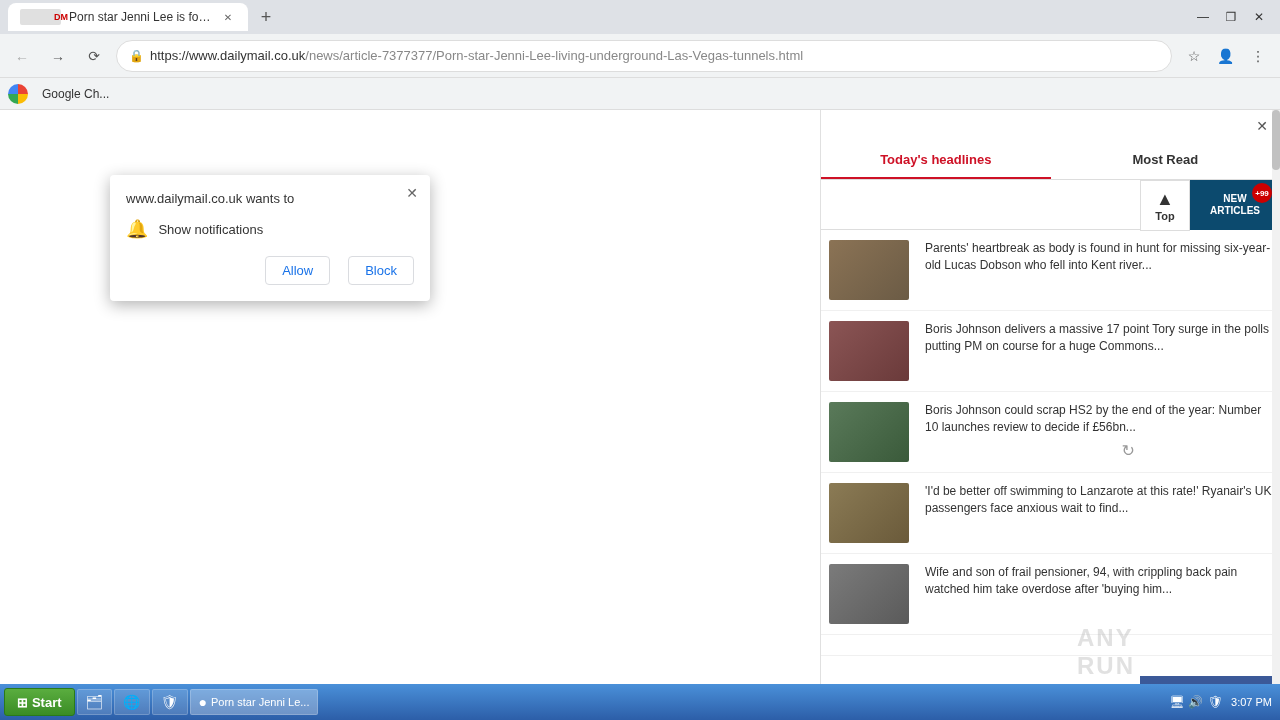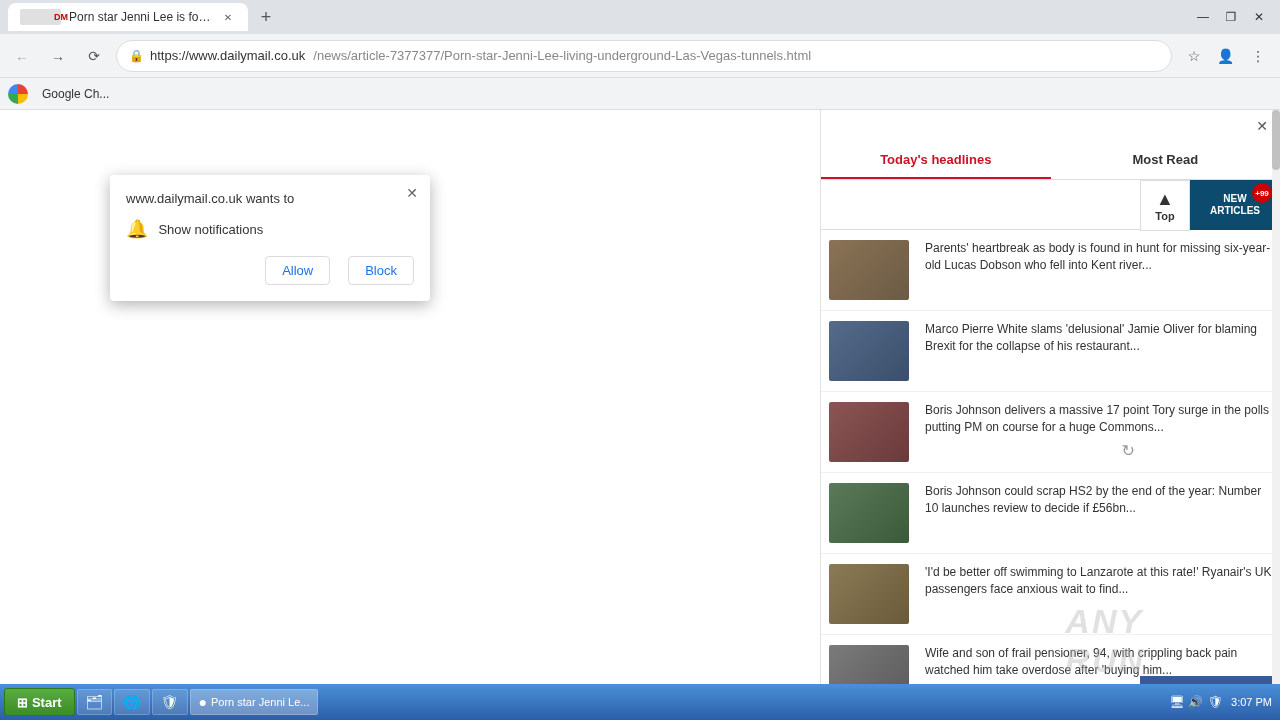--- a/index.html
+++ b/index.html
@@ -88,21 +88,21 @@
       border: 1px solid #ddd;
       display: flex;
       align-items: center;
       padding: 0 12px;
       gap: 6px;
       font-size: 14px;
     }
     .url-bar .lock-icon { color: #555; font-size: 12px; }
     .url-bar .url-text { flex: 1; font-size: 13px; color: #202124; }
     .url-bar .url-text .url-highlight { color: #333; }
-    .url-bar .url-text .url-path { color: #888; margin-left: 8px; }
+    .url-bar .url-text .url-path { color: #888; }
     .address-right { display: flex; gap: 4px; }
     .addr-icon {
       width: 28px; height: 28px;
       border-radius: 50%;
       display: flex; align-items: center; justify-content: center;
       font-size: 14px; color: #555; cursor: pointer;
     }
 
     
     .bookmarks-bar {
@@ -366,26 +366,25 @@
       position: absolute;
       right: 145px;
       bottom: 260px;
       font-size: 16px;
       color: #999;
     }
 
     
     .watermark {
       position: absolute;
-      right: 135px;
+      right: 145px;
       bottom: 40px;
-      font-size: 34px;
+      font-size: 24px;
       color: rgba(180,180,180,0.4);
       font-weight: bold;
-      font-style: italic;
       letter-spacing: 2px;
     }
   </style>
 </head>
 <body>
 
 <div class="browser-frame">
 
   <div class="title-bar">
     <div class="tab">
@@ -468,24 +467,20 @@
         </div>
       </div>
 
       <div class="news-list">
 
         <div class="news-item">
           <div class="news-thumb thumb-1"></div>
           <div class="news-text">Parents' heartbreak as body is found in hunt for missing six-year-old Lucas Dobson who fell into Kent river...</div>
         </div>
 
-        <div class="news-item">
-          <div class="news-thumb thumb-2"></div>
-          <div class="news-text">Marco Pierre White slams 'delusional' Jamie Oliver for blaming Brexit for the collapse of his restaurant...</div>
-        </div>
 
         <div class="news-item">
           <div class="news-thumb thumb-3"></div>
           <div class="news-text">Boris Johnson delivers a massive 17 point Tory surge in the polls putting PM on course for a huge Commons...</div>
         </div>
 
         <div class="news-item">
           <div class="news-thumb thumb-4"></div>
           <div class="news-text">Boris Johnson could scrap HS2 by the end of the year: Number 10 launches review to decide if £56bn...</div>
         </div>

